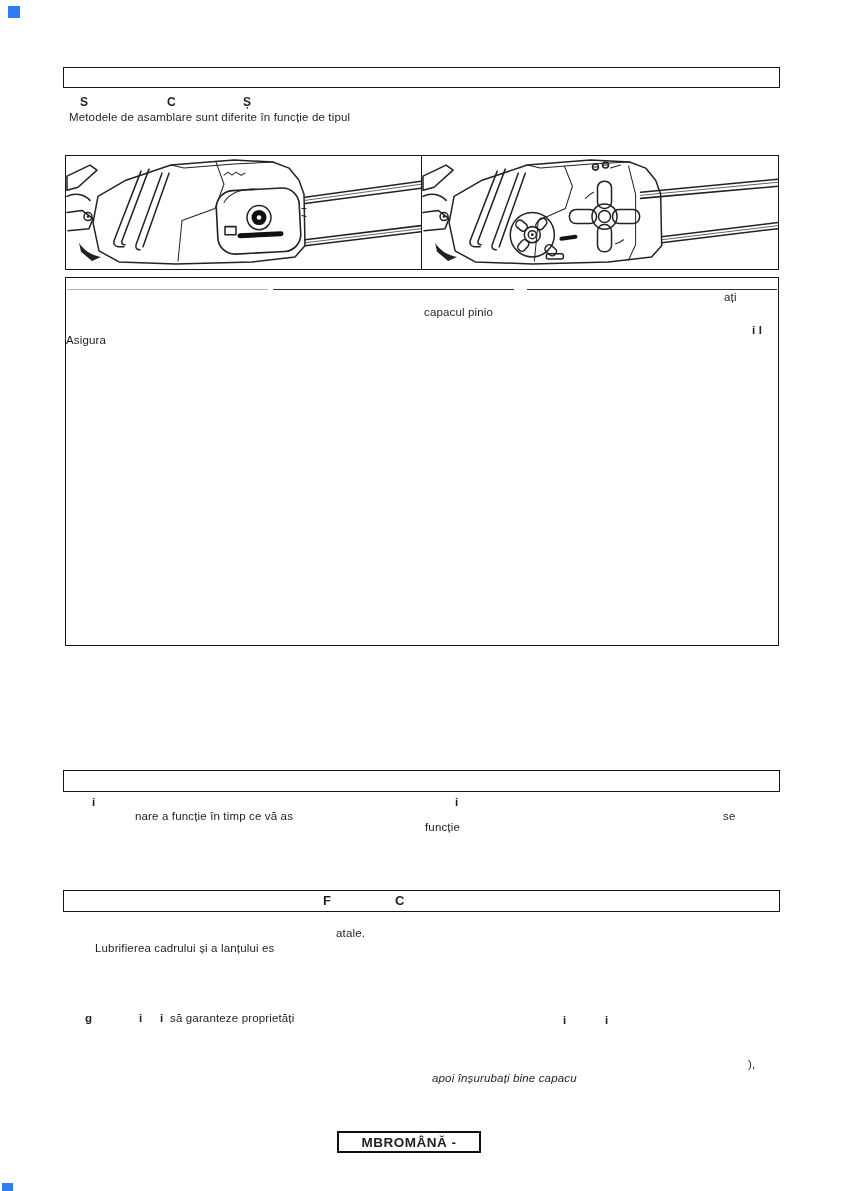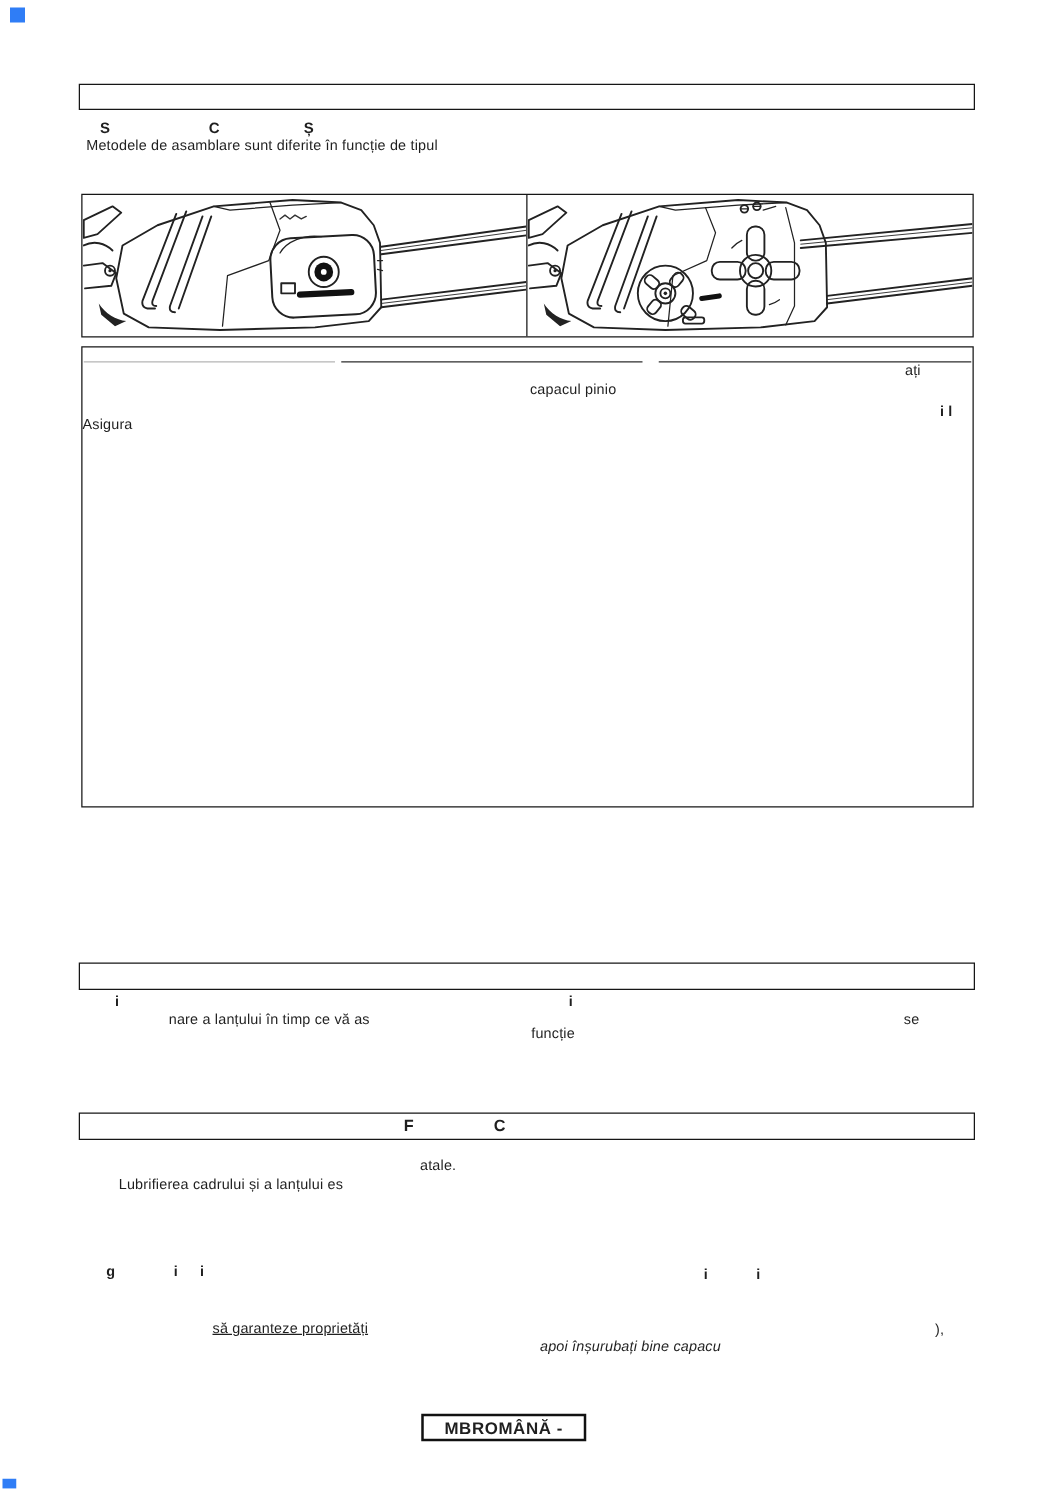--- a/index.html
+++ b/index.html
@@ -11,21 +11,21 @@
   .b{font-weight:700;}
   .box{position:absolute;border:1.5px solid #161616;background:#fff;box-sizing:border-box;}
   .rule{position:absolute;height:1.4px;}
   .figwrap{position:absolute;left:65px;top:155px;width:714px;height:115px;
     border:1.6px solid #161616;box-sizing:border-box;display:flex;}
   .figcell{width:50%;height:100%;box-sizing:border-box;overflow:hidden;}
   .figcell:first-child{border-right:1.6px solid #161616;}
   .figcell svg{width:100%;height:100%;display:block;}
   .cornermark{position:absolute;}
   .footerbox{
-    position:absolute;left:337px;top:1131px;width:132px;height:22px;
+    position:absolute;left:337px;top:1131px;width:144px;height:22px;
     border:2px solid #111;box-sizing:border-box;display:flex;align-items:center;
     justify-content:center;font-weight:700;font-size:13.5px;letter-spacing:.5px;
   }
 </style>
 </head>
 <body>
 
 <div class="page">
 
   <div class="cornermark" style="left:8px;top:6px;width:12px;height:12px;background:#2f7df6;"></div>
@@ -132,36 +132,36 @@
 
   <span class="frag" style="left:724px;top:291px;">ați</span>
   <span class="frag" style="left:424px;top:306px;">capacul pinio</span>
   <span class="frag b" style="left:752px;top:324px;">i l</span>
   <span class="frag" style="left:66px;top:334px;">Asigura</span>
 
   <div class="box" style="left:63px;top:770px;width:717px;height:22px;"></div>
 
   <span class="frag b" style="left:92px;top:796px;">i</span>
   <span class="frag b" style="left:455px;top:796px;">i</span>
-  <span class="frag" style="left:135px;top:810px;">nare a lanțului în timp ce vă as</span>
+  <span class="frag" style="left:135px;top:810px;">nare a funcție în timp ce vă as</span>
   <span class="frag" style="left:723px;top:810px;">se</span>
   <span class="frag" style="left:425px;top:821px;">funcție</span>
 
   <div class="box" style="left:63px;top:890px;width:717px;height:22px;"></div>
   <span class="frag b" style="left:323px;top:894px;font-size:13px;">F</span>
   <span class="frag b" style="left:395px;top:894px;font-size:13px;">C</span>
 
   <span class="frag" style="left:336px;top:927px;">atale.</span>
   <span class="frag" style="left:63px;top:942px;margin-left:32px;">Lubrifierea cadrului și a lanțului es</span>
   <span class="frag b" style="left:85px;top:1012px;">g</span>
   <span class="frag b" style="left:139px;top:1012px;">i</span>
   <span class="frag b" style="left:160px;top:1012px;">i</span>
   <span class="frag b" style="left:563px;top:1014px;">i</span>
   <span class="frag b" style="left:605px;top:1014px;">i</span>
-  <span class="frag" style="left:170px;top:1057px;text-decoration:underline;">să garanteze proprietăți</span>
+  <span class="frag" style="left:170px;top:1012px;">să garanteze proprietăți</span>
   <span class="frag" style="left:748px;top:1058px;">),</span>
   <span class="frag" style="left:432px;top:1072px;font-style:italic;">apoi înșurubați bine capacu</span>
 
   <div class="footerbox">
     <span>MB</span>
     <span>ROMÂNĂ -</span>
   </div>
 
 </div>
 

